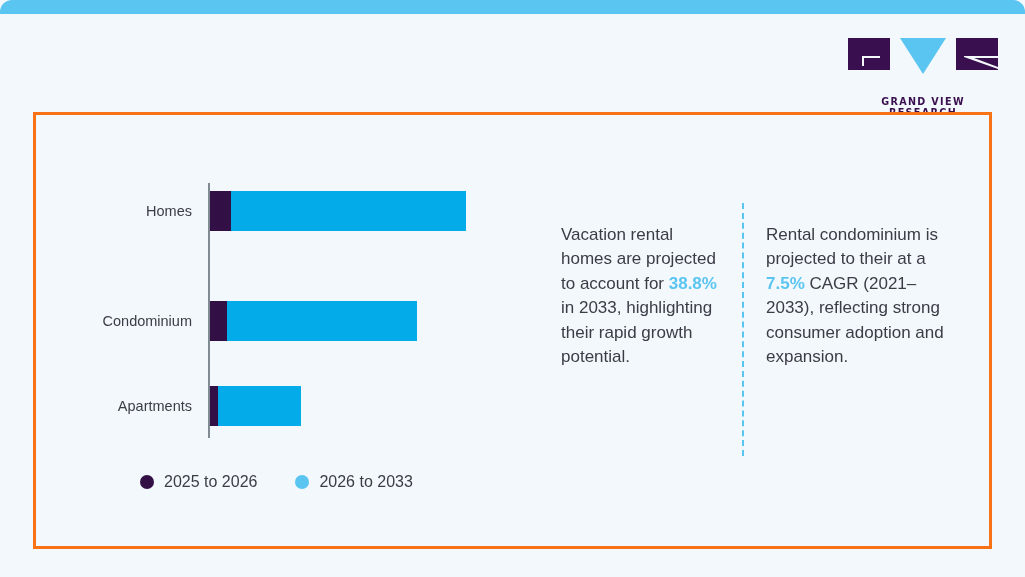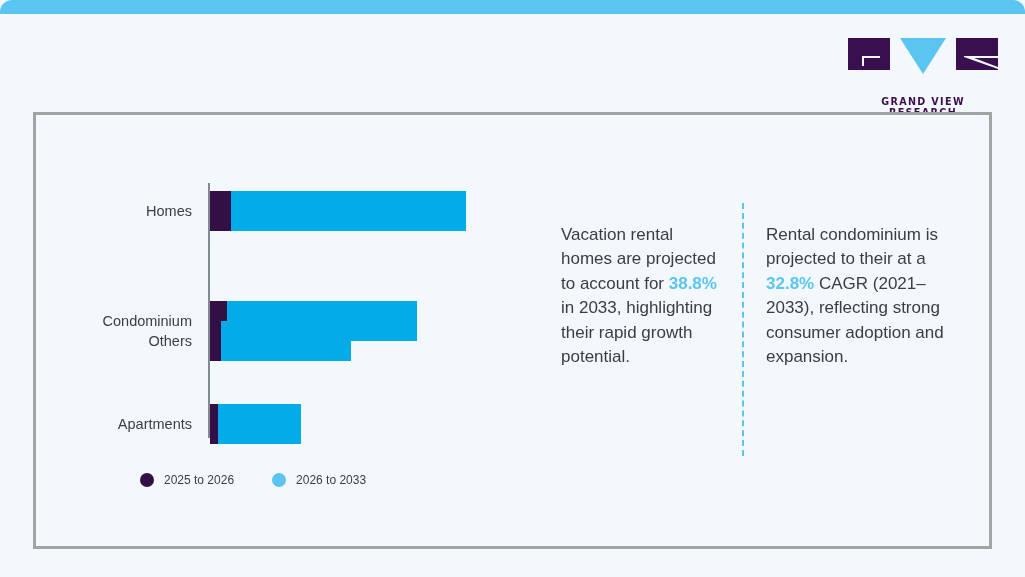--- a/index.html
+++ b/index.html
@@ -60,21 +60,21 @@
     text-align: center;
     margin-top: 20px;
   }
   
   #panel {
     position: absolute;
     left: 33px;
     top: 112px;
     width: 959px;
     height: 437px;
-    border: 3px solid #a3a3a3;
+    border: 3px solid #f97316;
     background: #f2f8fb;
   }
   
   #plot {
     position: absolute;
     left: 0;
     top: 0;
     width: 500px;
     height: 437px;
   }
@@ -126,21 +126,21 @@
     gap: 10px;
   }
   .legend-dot {
     width: 14px;
     height: 14px;
     border-radius: 50%;
     display: block;
   }
   .legend-text {
     font-family: "Liberation Sans", sans-serif;
-    font-size: 12px;
+    font-size: 16px;
     color: #3c3c47;
     white-space: nowrap;
   }
   
   .callout {
     position: absolute;
     top: 108px;
     font-family: "Liberation Sans", sans-serif;
     font-size: 17px;
     line-height: 24.4px;
@@ -199,29 +199,22 @@
     </div>
 
     <div class="bar-row" style="top:141px;margin-top:45px;">
       <span class="bar-label">Condominium</span>
       <div class="bar-track">
         <div class="seg-dark" style="width:17px;"></div>
         <div class="seg-blue" style="width:190px;"></div>
       </div>
     </div>
 
-    <div class="bar-row" style="top:206px;">
-      <span class="bar-label">Others</span>
-      <div class="bar-track">
-        <div class="seg-dark" style="width:11px;"></div>
-        <div class="seg-blue" style="width:130px;"></div>
-      </div>
-    </div>
-
-    <div class="bar-row" style="top:289px;">
+
+    <div class="bar-row" style="top:271px;">
       <span class="bar-label">Apartments</span>
       <div class="bar-track">
         <div class="seg-dark" style="width:8px;"></div>
         <div class="seg-blue" style="width:83px;"></div>
       </div>
     </div>
 
     <div id="legend">
       <div class="legend-item">
         <span class="legend-dot" style="background:#321046;"></span>
@@ -231,15 +224,15 @@
         <span class="legend-dot" style="background:#5bc5f2;"></span>
         <span class="legend-text">2026 to 2033</span>
       </div>
     </div>
   </div>
 
   <div id="divider-1"></div>
 
   <div class="callout" id="callout-1"><span>Vacation rental homes are projected to account for </span><span class="hl">38.8%</span><span> in 2033, highlighting their rapid growth potential.</span></div>
 
-  <div class="callout" id="callout-2"><span>Rental condominium is projected to their at a </span><span class="hl">32.8%</span><span> CAGR (2021–2033), reflecting strong consumer adoption and expansion.</span></div>
+  <div class="callout" id="callout-2"><span>Rental condominium is projected to their at a </span><span class="hl">7.5%</span><span> CAGR (2021–2033), reflecting strong consumer adoption and expansion.</span></div>
 
 </div>
 
 </body></html>

